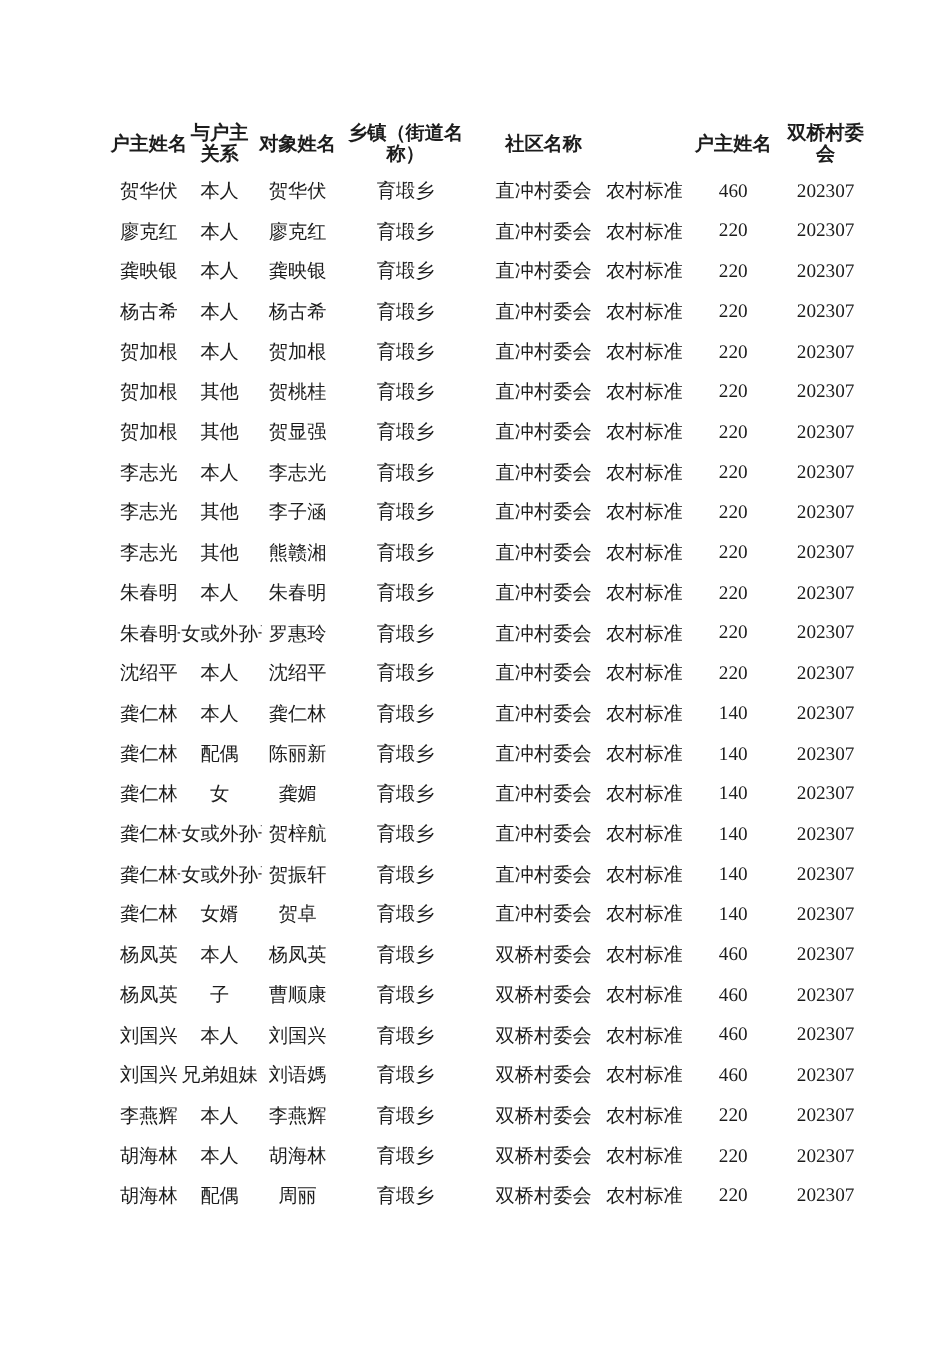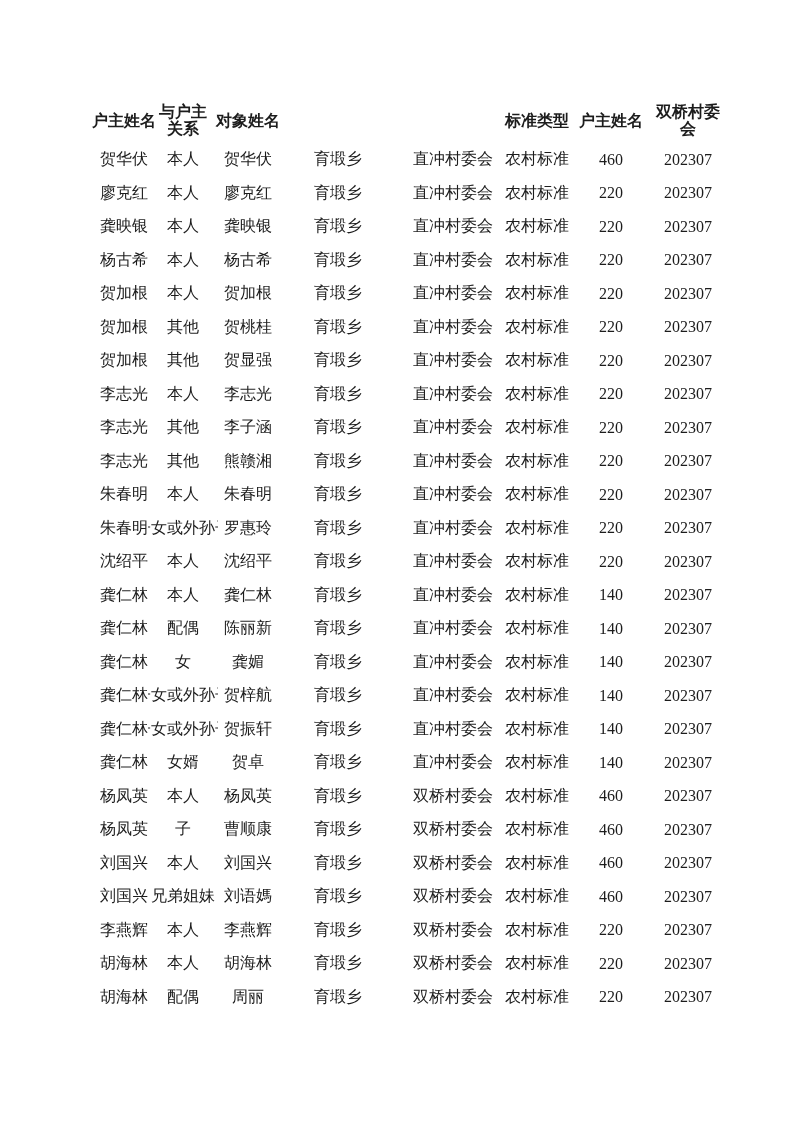--- a/index.html
+++ b/index.html
@@ -63,21 +63,23 @@
 </head>
 <body>
 
 <div class="page">
 
   <div class="header-row">
     <div class="cell hcell c0">户主姓名</div>
     <div class="cell hcell c1">与户主
 关系</div>
     <div class="cell hcell c2">对象姓名</div>
-    <div class="cell hcell c5">标准类型</div>
+    <div class="cell hcell c3">乡镇（街道名
+称）</div>
+    <div class="cell hcell c4">社区名称</div>
     <div class="cell hcell c6">户主姓名</div>
     <div class="cell hcell c7">双桥村委会</div>
   </div>
 
   <div class="tbody">
       <div class="trow">
         <div class="cell bcell c0">贺华伏</div>
         <div class="cell bcell c1">本人</div>
         <div class="cell bcell c2">贺华伏</div>
         <div class="cell bcell c3">育塅乡</div>

